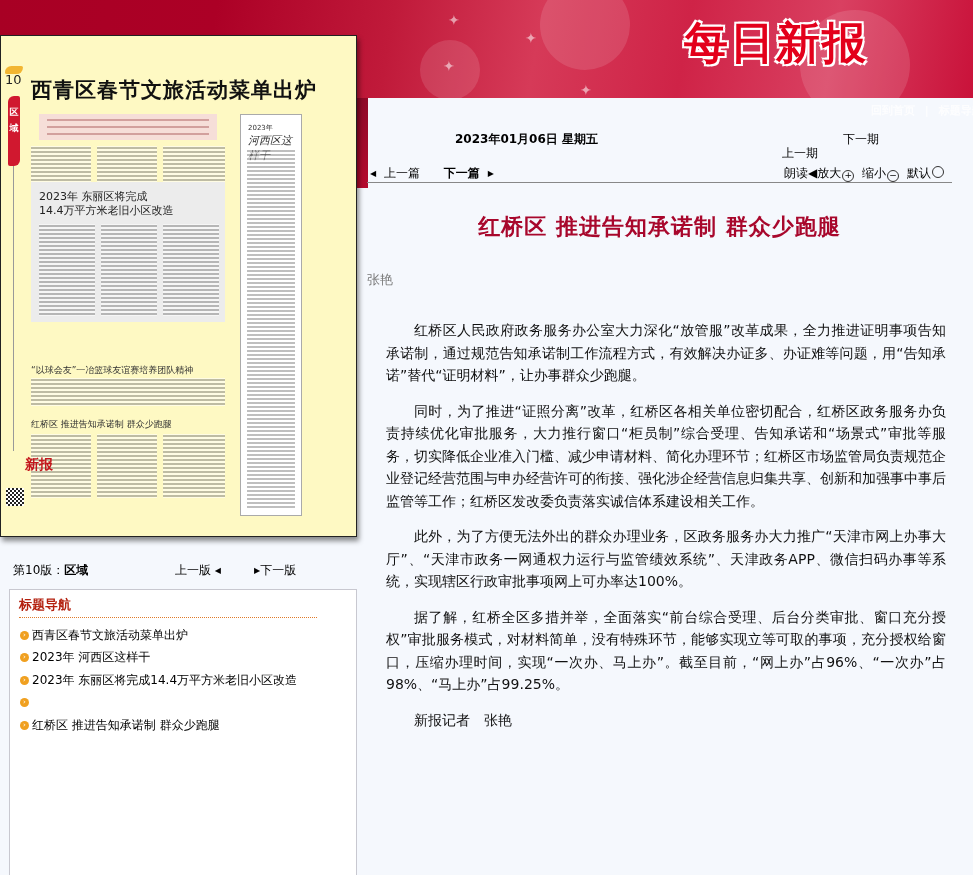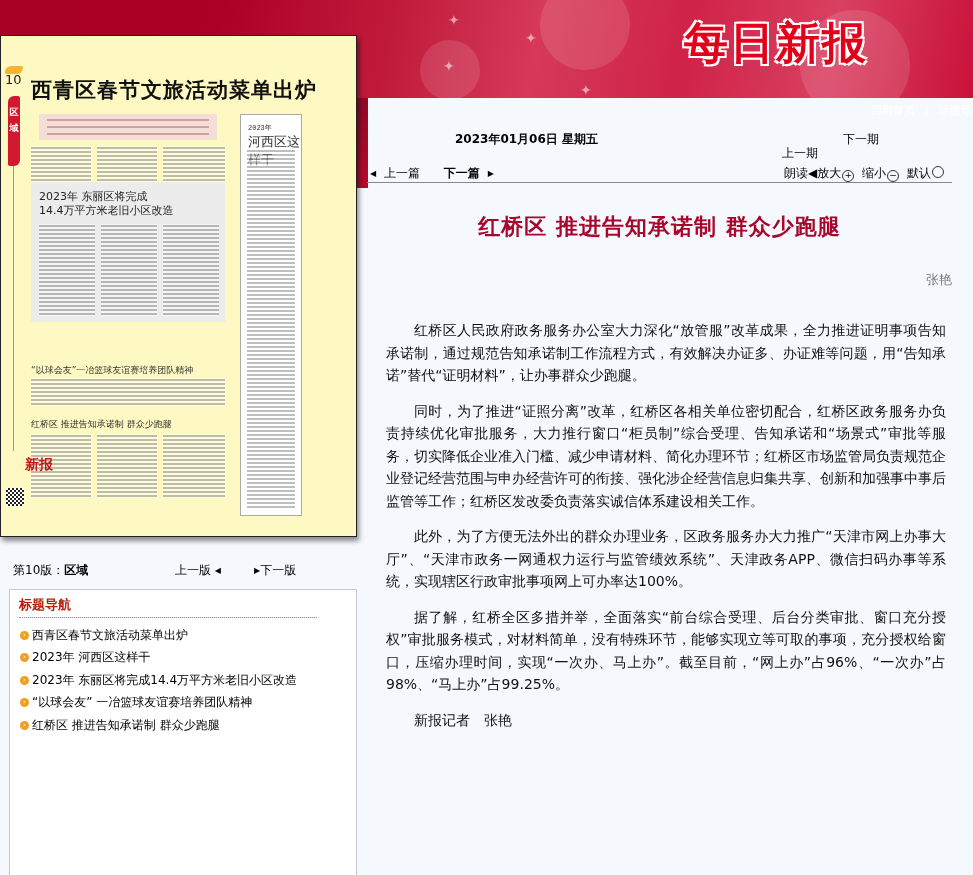--- a/index.html
+++ b/index.html
@@ -17,22 +17,22 @@
   
   .paper-frame{position:absolute;left:0;top:35px;width:355px;height:500px;background:#fef9c3;border:1px solid #222;box-shadow:2px 4px 5px rgba(0,0,0,.45);overflow:hidden;}
   .pg-num{position:absolute;left:4px;top:36px;font-size:13px;color:#222;}
   .pg-wing{position:absolute;left:4px;top:30px;width:18px;height:8px;background:#f2b632;border-radius:8px 2px;}
   .pg-section{position:absolute;left:7px;top:60px;width:12px;height:70px;background:#d0182f;border-radius:6px 2px 6px 2px;color:#fff;font-size:9px;font-weight:bold;text-align:center;line-height:16px;padding-top:8px;box-sizing:border-box;}
   .pg-headline{position:absolute;left:30px;top:40px;font-size:21px;font-weight:bold;letter-spacing:1px;color:#111;}
   .pg-lead{position:absolute;left:38px;top:78px;width:178px;height:26px;background:#f6ded8;}
   .pg-lead i{display:block;height:2px;background:#b77;margin:5px 8px 0;opacity:.6;}
   .txt-block{position:absolute;background:repeating-linear-gradient(#fff 0 1px,#8a8a8a 1px 3px,#fff 3px 4px);opacity:.55;}
   .sidebox{position:absolute;left:239px;top:78px;width:60px;height:400px;border:1px solid #aaa;background:#fff;}
-  .sidebox .t1{position:absolute;left:7px;top:8px;font-size:7px;color:#333;font-family:Liberation Mono, monospace;}
-  .sidebox .t2{position:absolute;left:7px;top:18px;font-size:13px;color:#333;}
+  .sidebox .t1{position:absolute;left:7px;top:8px;font-size:7px;color:#333;}
+  .sidebox .t2{position:absolute;left:7px;top:18px;font-size:11px;color:#333;font-style:italic;}
   .graybox{position:absolute;left:30px;top:146px;width:194px;height:140px;background:#ececec;}
   .graybox .h{position:absolute;left:8px;top:8px;font-size:11px;color:#222;line-height:14px;}
   .sub-h{position:absolute;left:30px;font-size:9px;color:#333;}
   .xin{position:absolute;left:24px;top:420px;font-size:14px;color:#c4161c;font-weight:bold;line-height:17px;}
   .qr{position:absolute;left:5px;top:452px;width:18px;height:18px;background:repeating-conic-gradient(#222 0 25%,#fff 0 50%) 0 0/4px 4px;}
   .vline{position:absolute;left:12px;top:130px;width:1px;height:285px;background:#999;}
 
   .pagenav{position:absolute;left:13px;top:562px;font-size:12px;white-space:nowrap;}
   .pagenav b{font-weight:bold;}
   .prev-ed{position:absolute;left:175px;top:562px;font-size:12px;}
@@ -50,21 +50,21 @@
   .date{position:absolute;left:455px;top:131px;font-size:12px;font-weight:bold;}
   .prev-issue{position:absolute;left:782px;top:131px;font-size:12px;margin-top:14px;}
   .next-issue{position:absolute;left:843px;top:131px;font-size:12px;}
   .artnav{position:absolute;left:370px;top:165px;font-size:12px;white-space:nowrap;}
   .artnav span{margin-right:4px;}
   .tools{position:absolute;left:784px;top:165px;font-size:12px;white-space:nowrap;}
   .circ{display:inline-block;width:10px;height:10px;border:1px solid #333;border-radius:50%;font-size:9px;line-height:9px;text-align:center;vertical-align:-1px;margin:0 4px 0 1px;}
   .hr{position:absolute;left:367px;top:182px;width:585px;height:1px;background:#888;}
 
   .art-title{position:absolute;left:367px;top:212px;width:585px;text-align:center;font-size:22px;font-weight:bold;color:#a8072c;letter-spacing:1px;}
-  .art-author{position:absolute;left:367px;top:271px;width:585px;text-align:right;font-size:13px;color:#777;}
+  .art-author{position:absolute;left:367px;top:271px;width:585px;text-align:left;font-size:13px;color:#777;}
   .art-body{position:absolute;left:386px;top:319px;width:560px;font-size:14px;line-height:22.5px;color:#111;text-align:justify;}
   .art-body p{margin:0 0 13px 0;text-indent:28px;}
 </style>
 </head>
 <body>
 
 <div class="banner">
   <div class="glow" style="left:420px;top:40px;width:60px;height:60px;"></div>
   <div class="glow" style="left:800px;top:10px;width:110px;height:110px;"></div>
   <div class="glow" style="left:540px;top:-20px;width:90px;height:90px;"></div>
@@ -138,21 +138,20 @@
     <li>
         <span class="bullet">›</span>
         <span>2023年 河西区这样干</span>
       </li>
     <li>
         <span class="bullet">›</span>
         <span>2023年 东丽区将完成14.4万平方米老旧小区改造</span>
       </li>
     <li>
         <span class="bullet">›</span>
-        <span>“以球会友” 一冶篮球友谊赛培养团队精神</span>
       </li>
     <li>
         <span class="bullet">›</span>
         <span>红桥区 推进告知承诺制 群众少跑腿</span>
       </li>
   </ul>
 </div>
 
 <div class="date">2023年01月06日 星期五</div>
 <div class="prev-issue">上一期</div>

